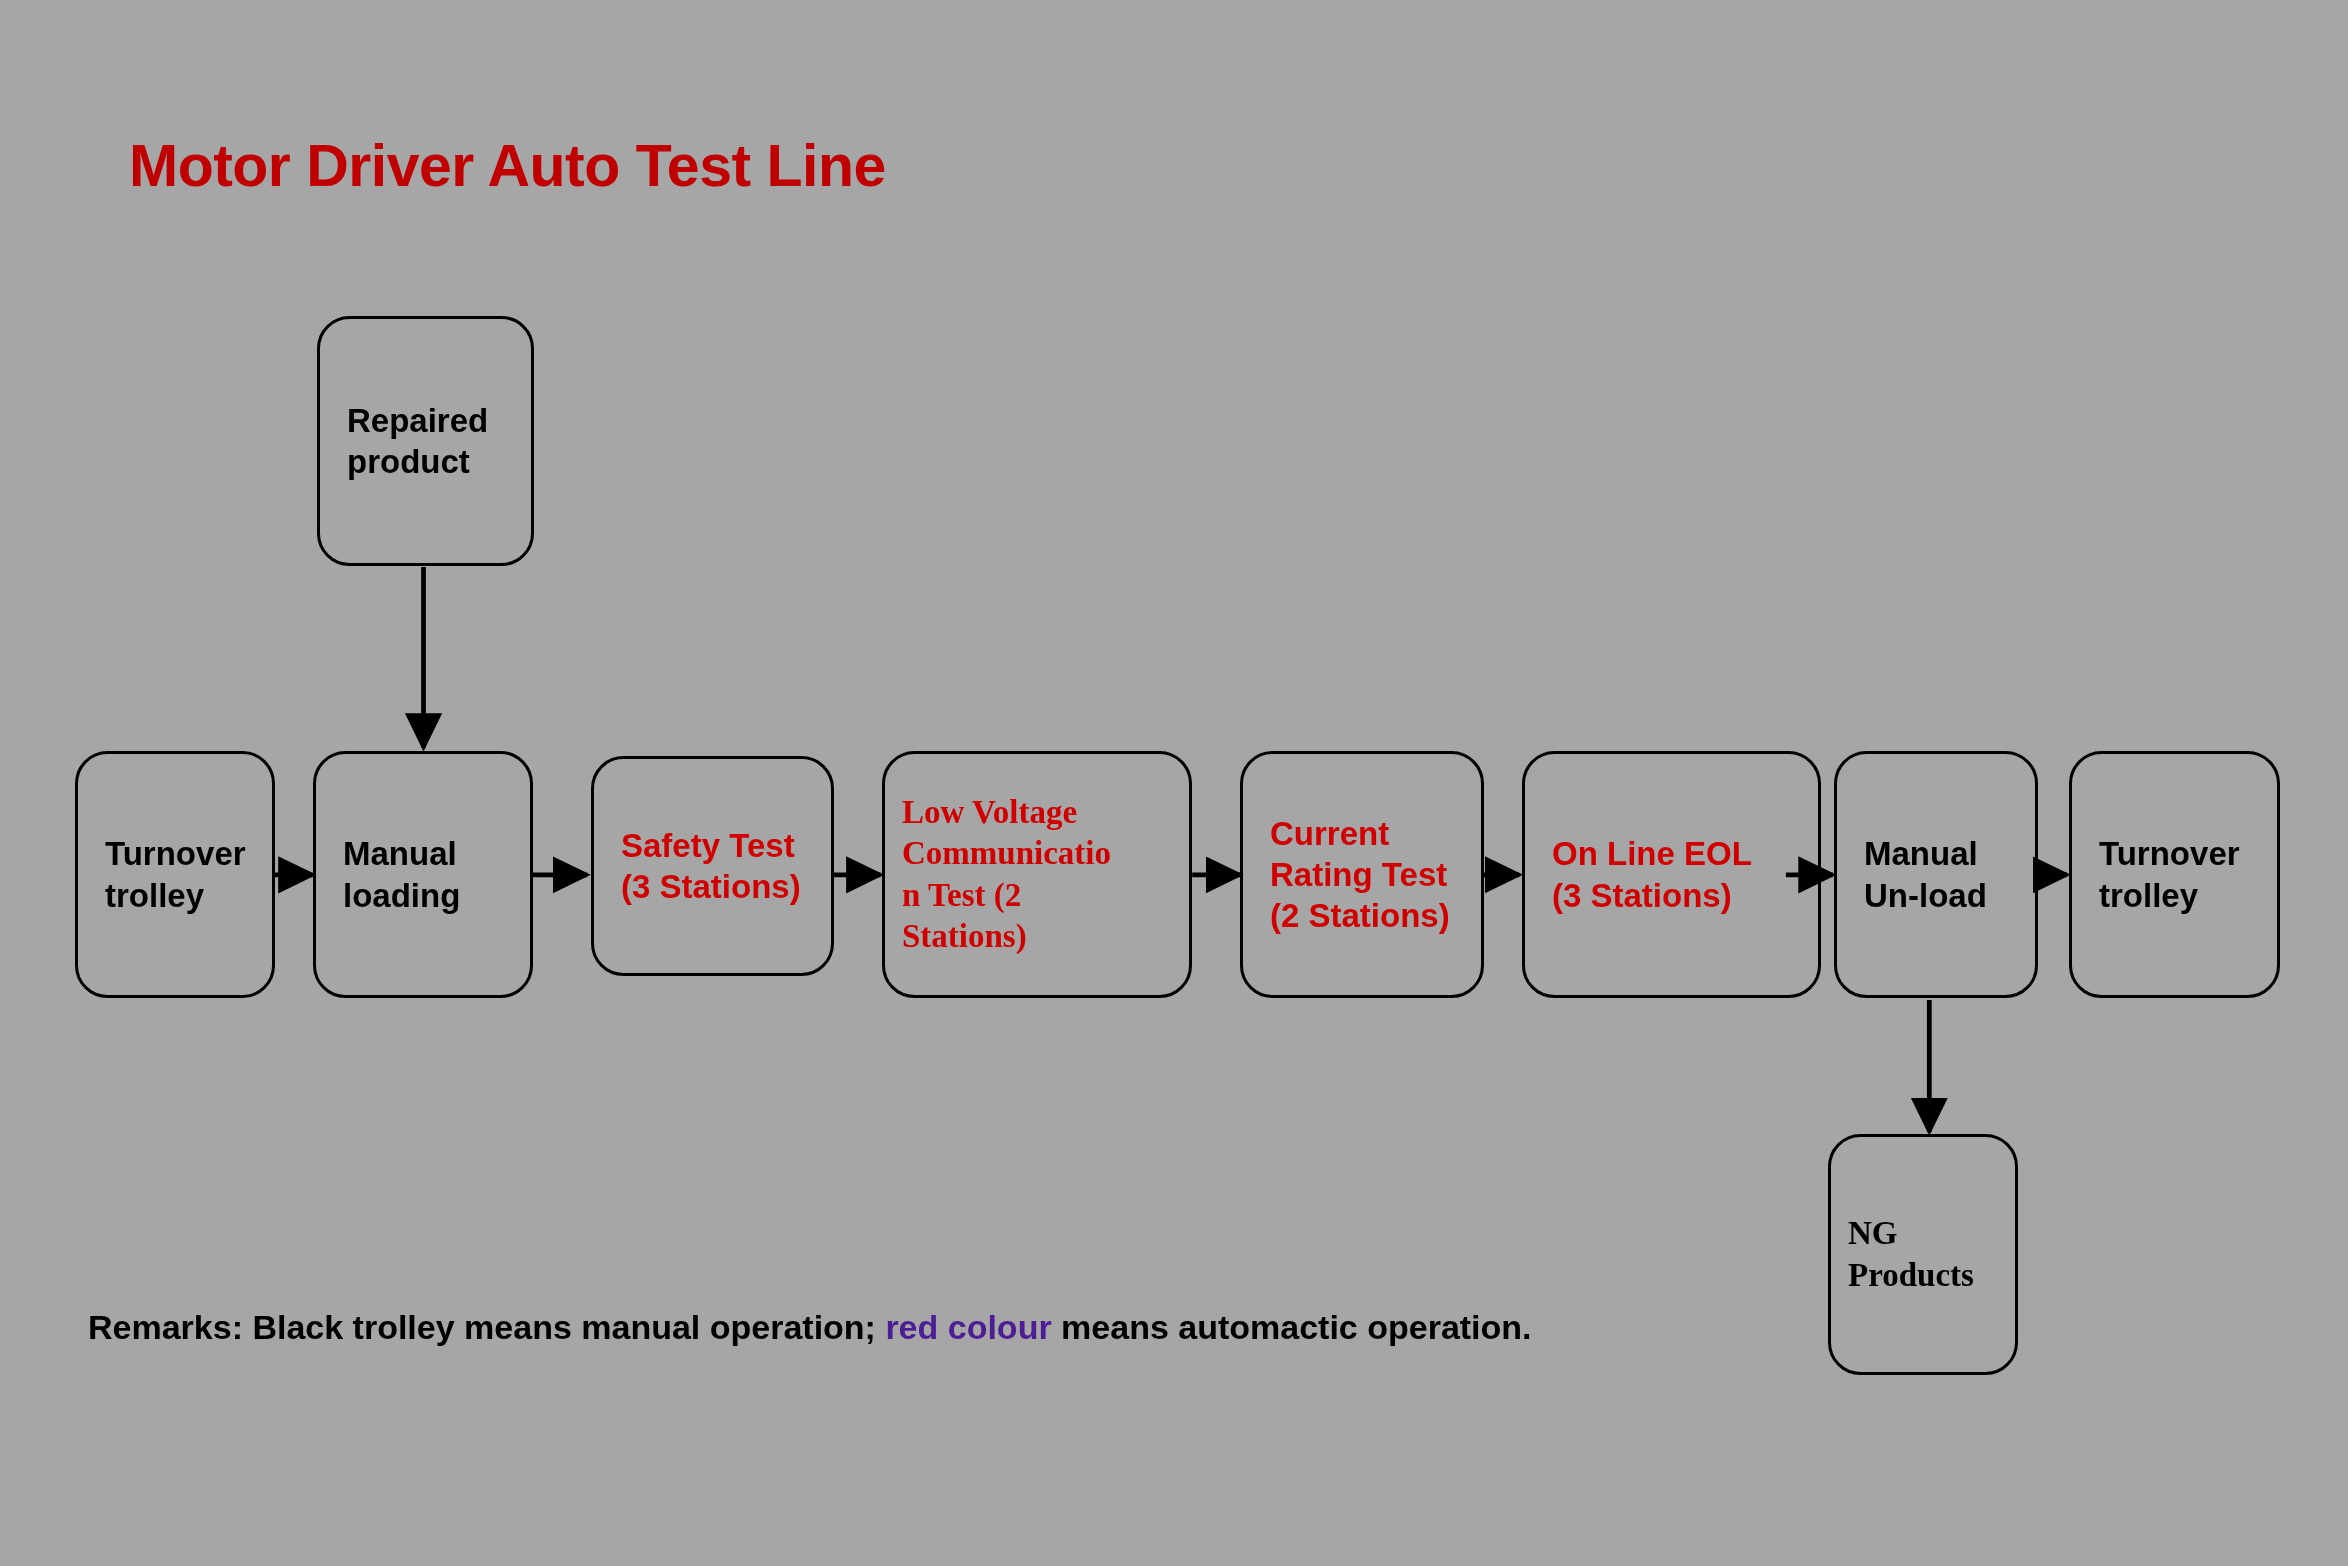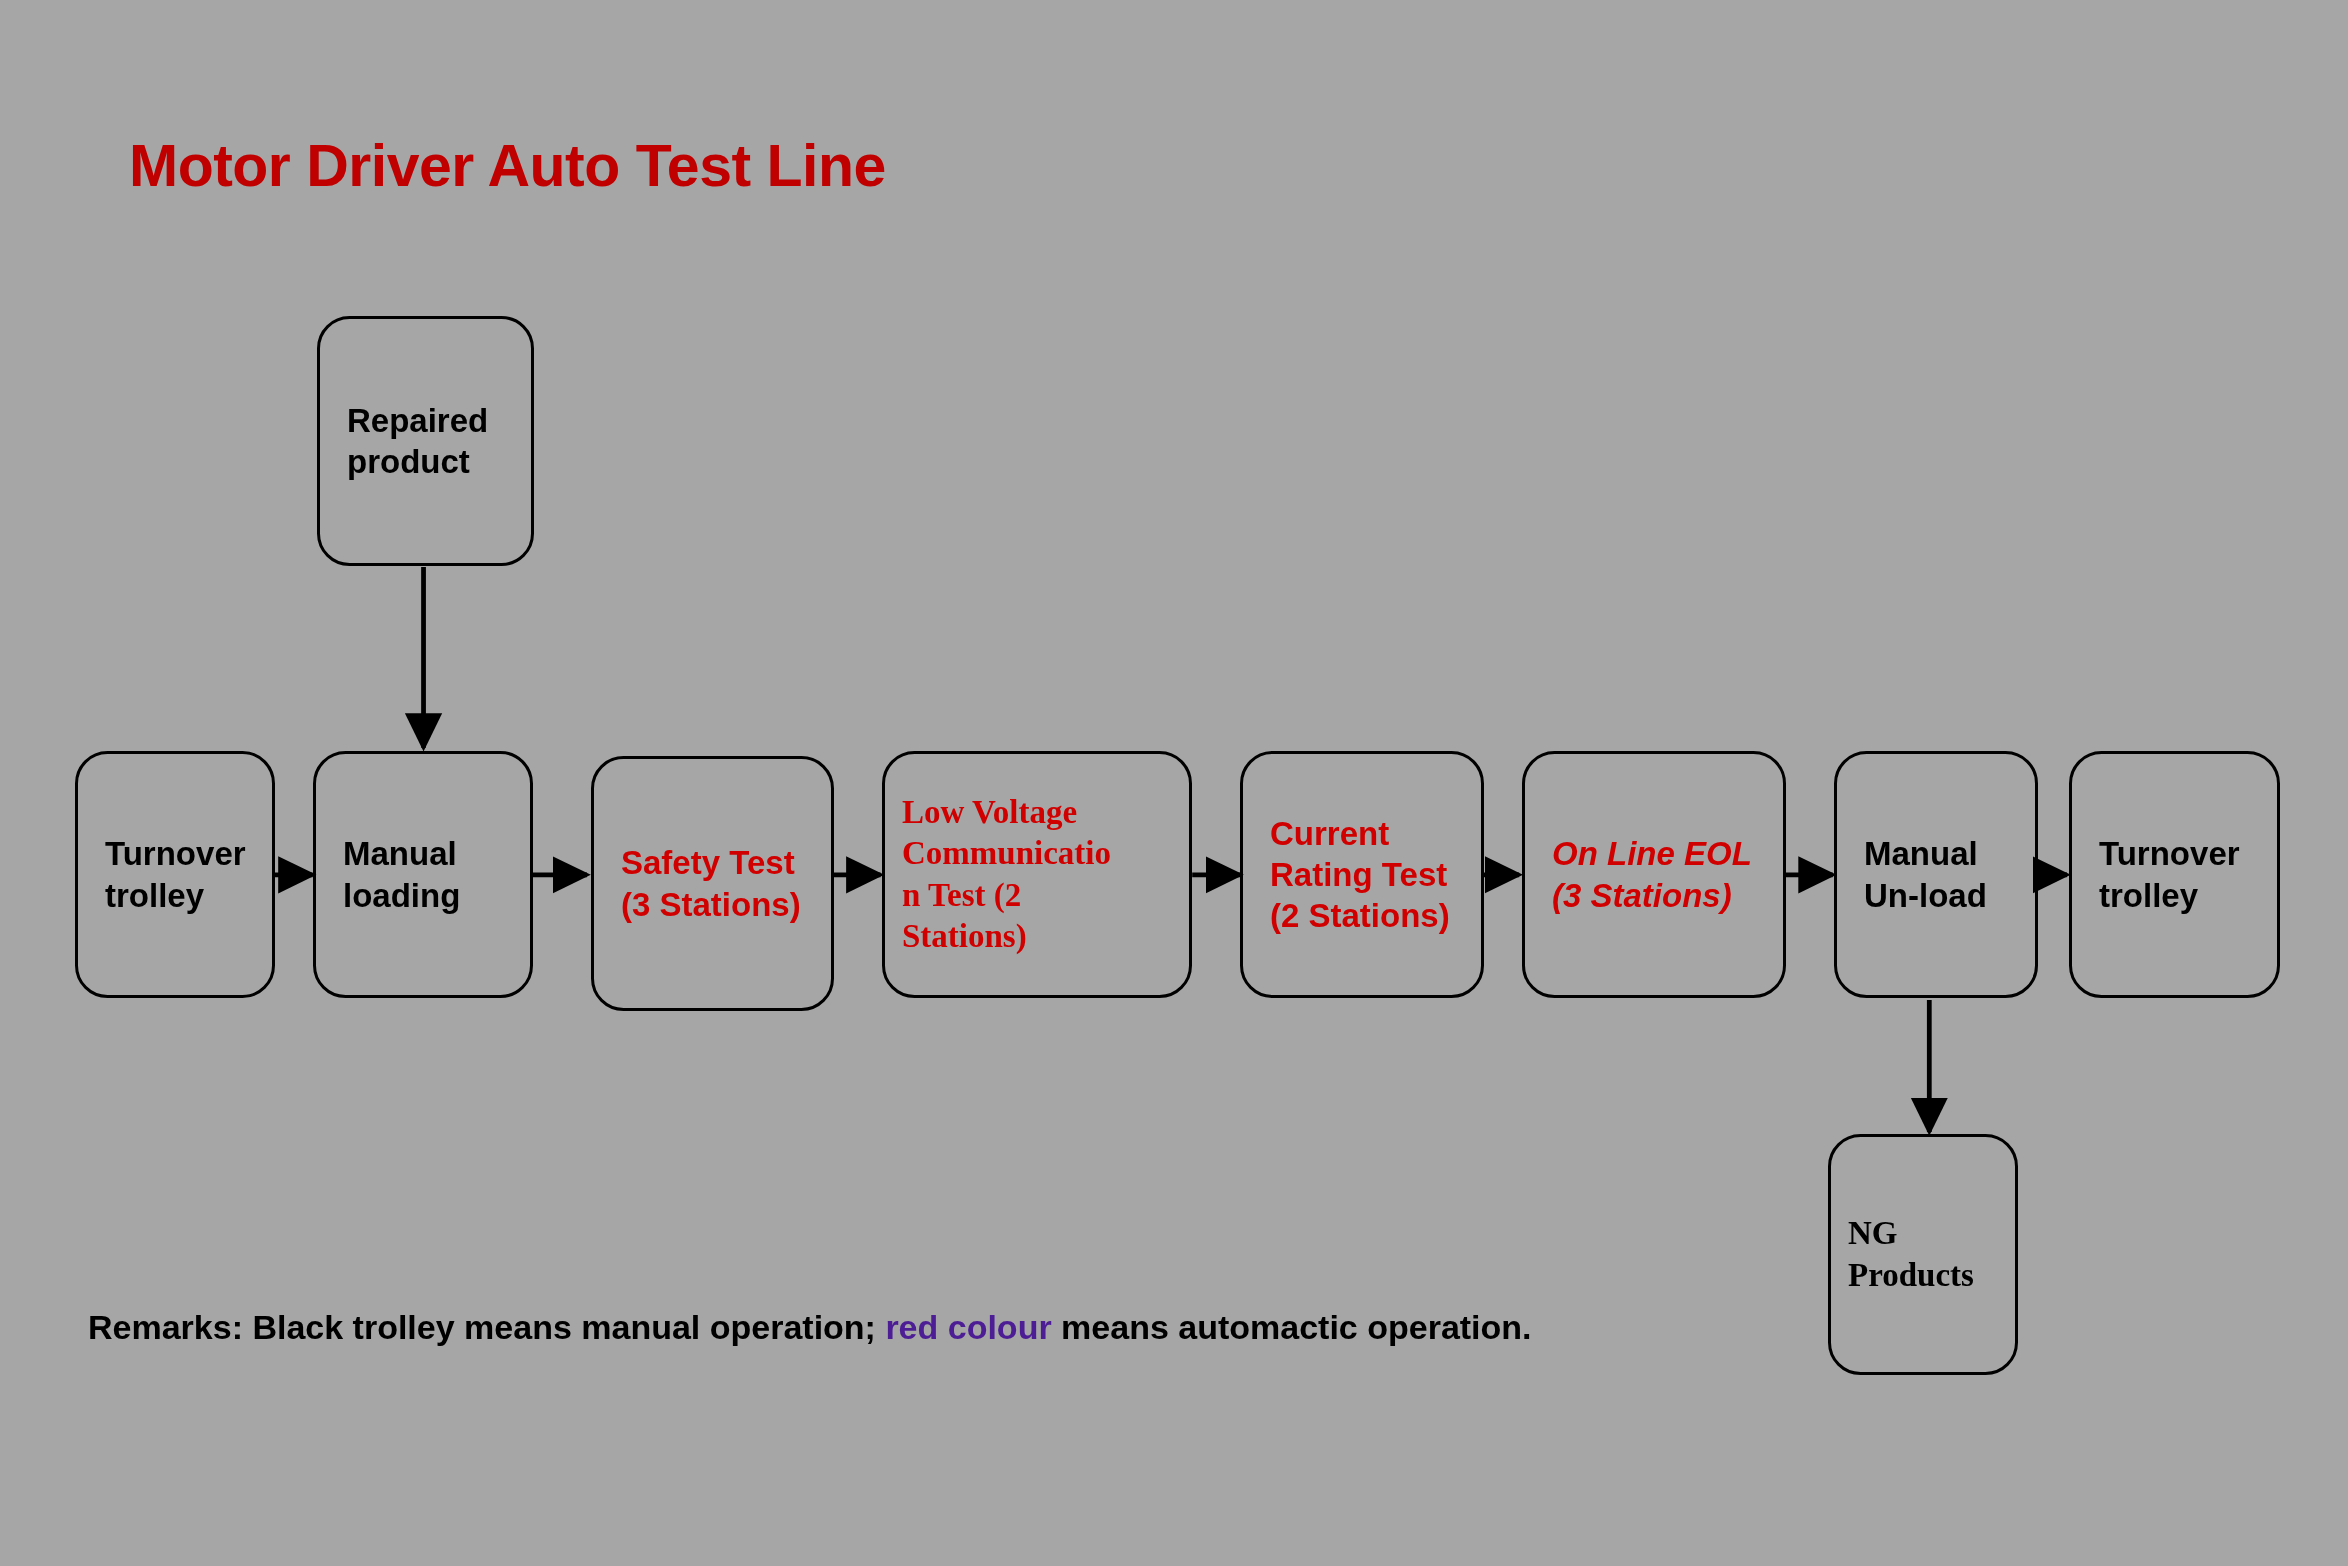--- a/index.html
+++ b/index.html
@@ -108,39 +108,39 @@
   <div class="node black align-left" style="left:75px; top:707px; width:200px; height:247px;">
     <div class="label">Turnover
 trolley</div>
   </div>
 
   <div class="node black align-left" style="left:313px; top:707px; width:220px; height:247px;">
     <div class="label">Manual
 loading</div>
   </div>
 
-  <div class="node red align-left" style="left:591px; top:712px; width:243px; height:255px;">
+  <div class="node red align-left" style="left:591px; top:712px; width:243px; height:220px;">
     <div class="label">Safety Test
 (3 Stations)</div>
   </div>
 
   <div class="node red align-center" style="left:882px; top:707px; width:310px; height:247px;">
     <div class="label">Low Voltage
 Communicatio
 n Test (2
 Stations)</div>
   </div>
 
   <div class="node red align-left" style="left:1240px; top:707px; width:244px; height:247px;">
     <div class="label">Current
 Rating Test
 (2 Stations)</div>
   </div>
 
-  <div class="node red align-left" style="left:1522px; top:707px; width:264px; height:247px;font-style:italic;">
+  <div class="node red align-left" style="left:1522px; top:707px; width:299px; height:247px;">
     <div class="label">On Line EOL
 (3 Stations)</div>
   </div>
 
   <div class="node black align-left" style="left:1834px; top:707px; width:204px; height:247px;">
     <div class="label">Manual
 Un-load</div>
   </div>
 
   <div class="node black align-left" style="left:2069px; top:707px; width:211px; height:247px;">

